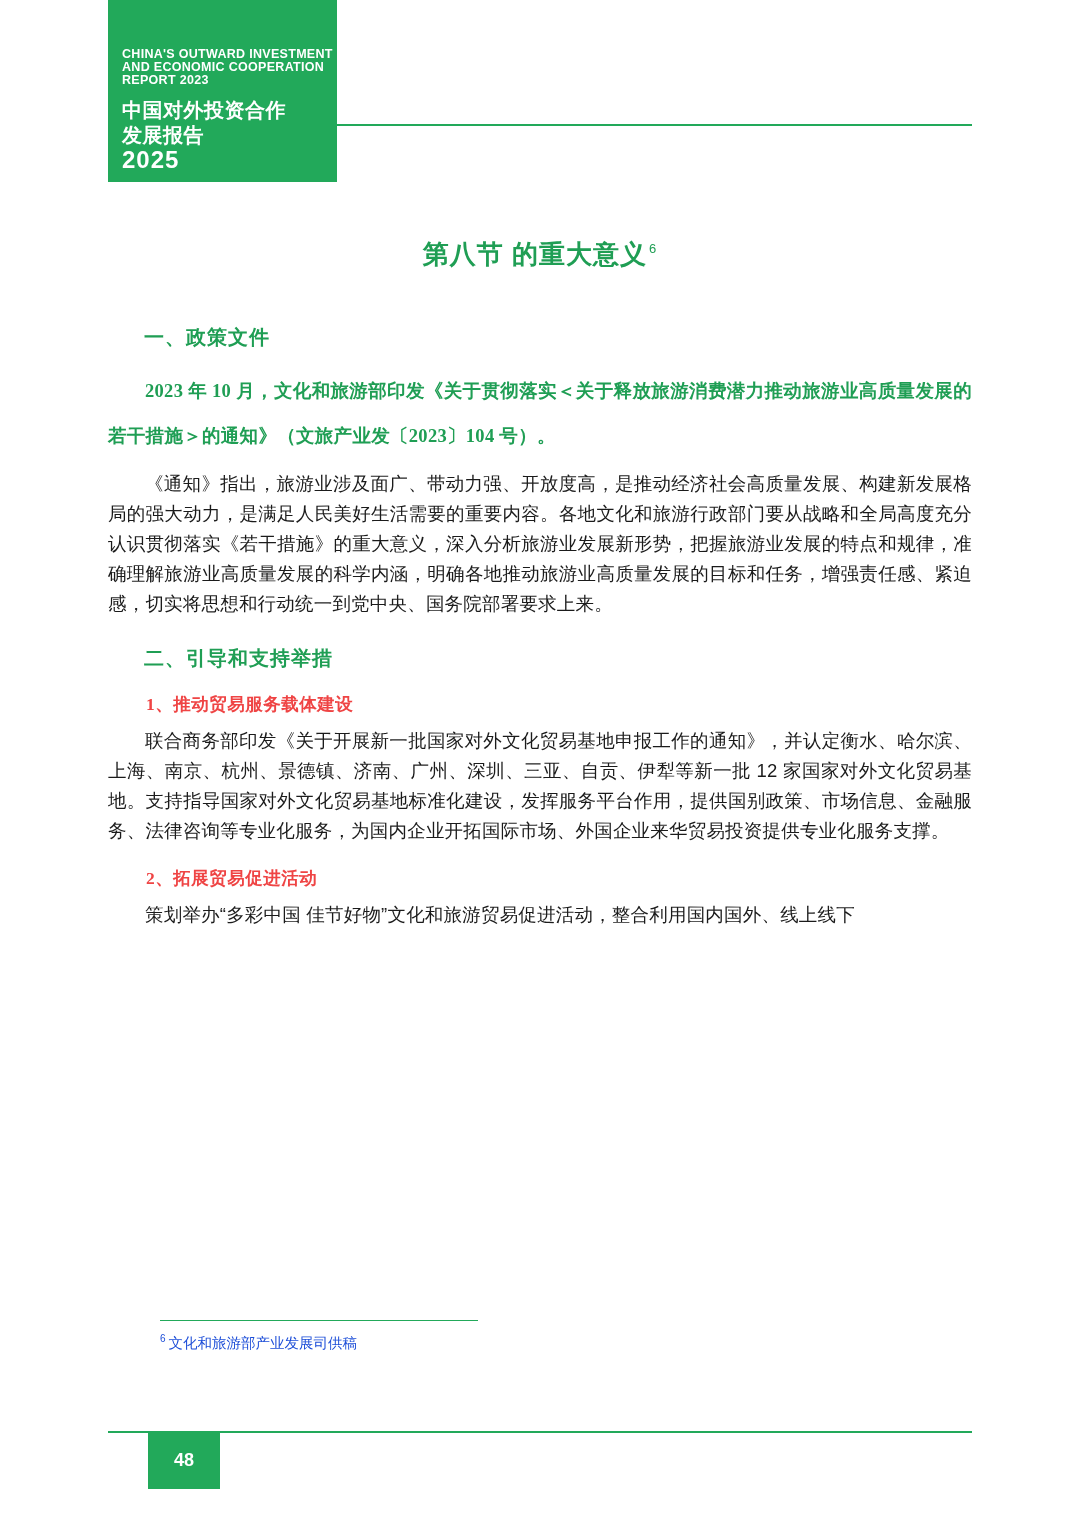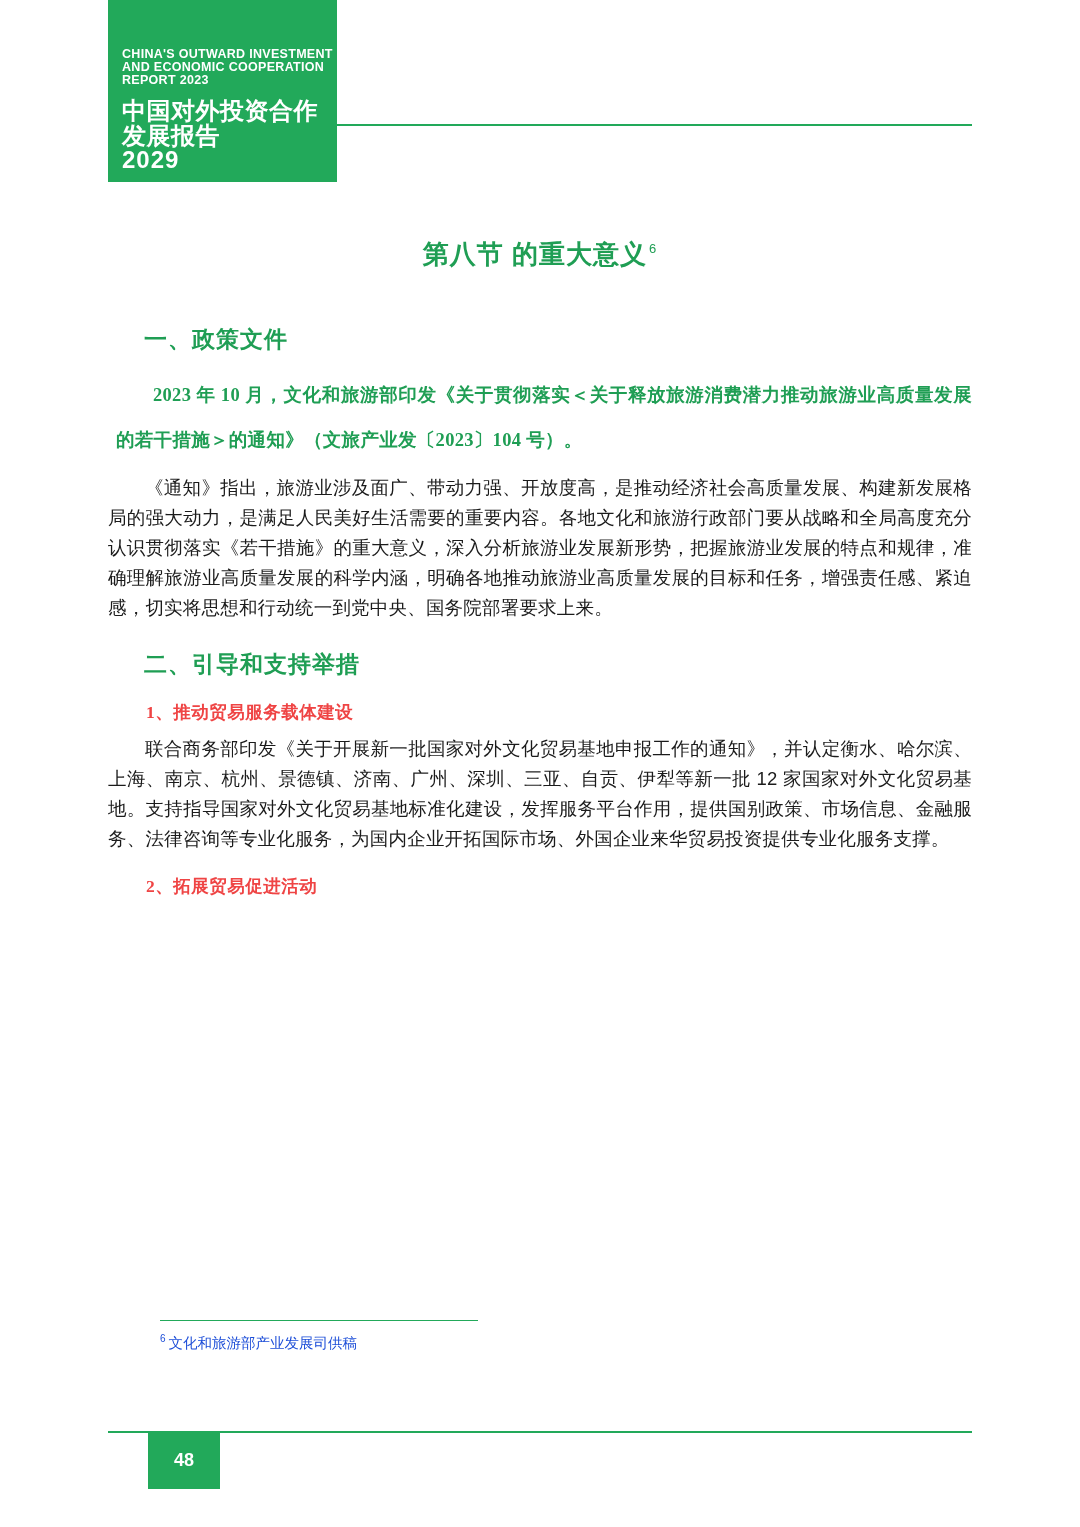--- a/index.html
+++ b/index.html
@@ -44,21 +44,21 @@
     line-height: 13px;
     letter-spacing: 0.3px;
   }
   .header-cn {
     position: absolute;
     left: 122px;
     top: 98px;
     width: 215px;
     color: #ffffff;
     font-family: "Liberation Sans", sans-serif;
-    font-size: 24px;
+    font-size: 20px;
     font-weight: bold;
     line-height: 25px;
     letter-spacing: 0.5px;
   }
   .header-year {
     position: absolute;
     left: 122px;
     top: 146px;
     color: #ffffff;
     font-family: "Liberation Sans", sans-serif;
@@ -93,21 +93,21 @@
   }
   .section-title sup {
     font-size: 13px;
     font-weight: normal;
     vertical-align: super;
     margin-left: 2px;
   }
   .h2 {
     color: #1f9e54;
     font-family: "Liberation Sans", sans-serif;
-    font-size: 23px;
+    font-size: 20px;
     font-weight: bold;
     letter-spacing: 1px;
     margin: 26px 0 18px 36px;
   }
   .h3 {
     color: #ef4444;
     font-family: "Liberation Serif", serif;
     font-size: 17.5px;
     font-weight: bold;
     letter-spacing: 0.5px;
@@ -124,21 +124,21 @@
     text-indent: 37px;
     letter-spacing: 0.2px;
   }
   p.para-green {
     font-family: "Liberation Serif", serif;
     font-size: 18.5px;
     color: #1f9e54;
     line-height: 45px;
     text-align: justify;
     text-justify: inter-ideograph;
-    margin: 0 0 10px 8px;
+    margin: 0 0 10px 0;
     text-indent: 37px;
     font-weight: bold;
     letter-spacing: 0.3px;
   }
 
   
   .footnote-wrap {
     position: absolute;
     left: 160px;
     top: 1320px;
@@ -198,21 +198,21 @@
     font-weight: bold;
   }
 </style>
 </head>
 <body>
 
 <div class="header">
   <div class="header-block"></div>
   <div class="header-en">CHINA'S OUTWARD INVESTMENT AND ECONOMIC COOPERATION REPORT 2023</div>
   <div class="header-cn">中国对外投资合作<br>发展报告</div>
-  <div class="header-year">2029</div>
+  <div class="header-year">2025</div>
   <div class="header-rule"></div>
 </div>
 
 <div class="page-body">
 
   <h1 class="section-title">
     <span>第八节 的重大意义</span><sup>6</sup>
   </h1>
 
   <h2 class="h2">一、政策文件</h2>
@@ -222,20 +222,21 @@
   <p class="para">《通知》指出，旅游业涉及面广、带动力强、开放度高，是推动经济社会高质量发展、构建新发展格局的强大动力，是满足人民美好生活需要的重要内容。各地文化和旅游行政部门要从战略和全局高度充分认识贯彻落实《若干措施》的重大意义，深入分析旅游业发展新形势，把握旅游业发展的特点和规律，准确理解旅游业高质量发展的科学内涵，明确各地推动旅游业高质量发展的目标和任务，增强责任感、紧迫感，切实将思想和行动统一到党中央、国务院部署要求上来。</p>
 
   <h2 class="h2">二、引导和支持举措</h2>
 
   <h3 class="h3">1、推动贸易服务载体建设</h3>
 
   <p class="para">联合商务部印发《关于开展新一批国家对外文化贸易基地申报工作的通知》，并认定衡水、哈尔滨、上海、南京、杭州、景德镇、济南、广州、深圳、三亚、自贡、伊犁等新一批 12 家国家对外文化贸易基地。支持指导国家对外文化贸易基地标准化建设，发挥服务平台作用，提供国别政策、市场信息、金融服务、法律咨询等专业化服务，为国内企业开拓国际市场、外国企业来华贸易投资提供专业化服务支撑。</p>
 
   <h3 class="h3">2、拓展贸易促进活动</h3>
 
+  <p class="para">策划举办“多彩中国 佳节好物”文化和旅游贸易促进活动，整合利用国内国外、线上线下</p>
 
 </div>
 
 <div class="footnote-wrap">
   <div class="footnote-rule"></div>
   <div class="footnote-text">
     <sup>6</sup><span>文化和旅游部产业发展司供稿</span>
   </div>
 </div>
 

